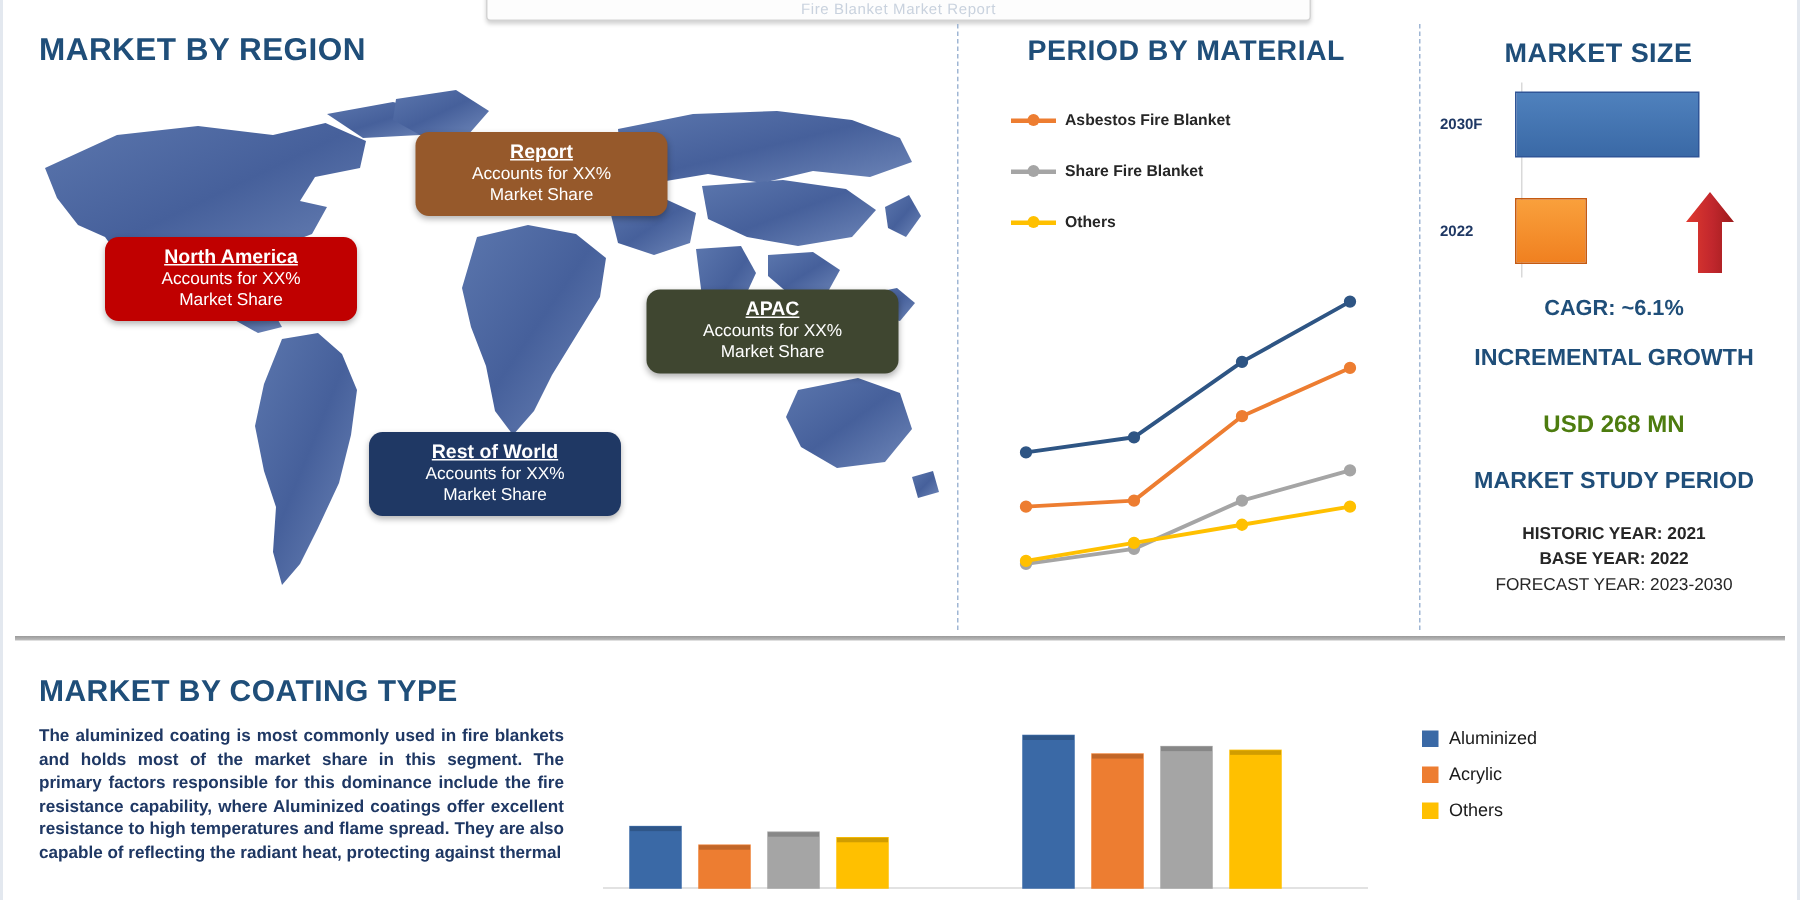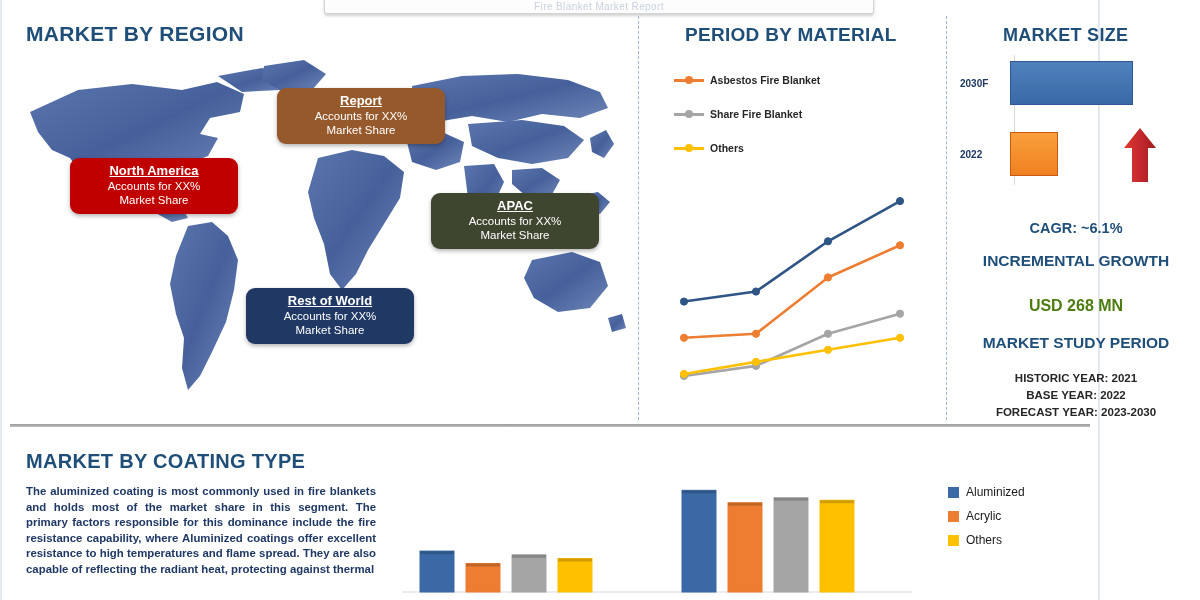--- a/index.html
+++ b/index.html
@@ -1,21 +1,21 @@
 <!DOCTYPE html>
 <html><head>
 <meta charset="utf-8">
 <style>
   html,body{margin:0;padding:0;}
   body{
     width:1200px;height:600px;overflow:hidden;background:#ffffff;
     font-family:"Liberation Sans", sans-serif;
     color:#1f3864;
   }
-  .page{position:relative;width:1100px;height:600px;background:#fff;
+  .page{position:relative;width:1200px;height:600px;background:#fff;
         border-left:2px solid #e3e8ef;border-right:2px solid #e3e8ef;box-sizing:border-box;}
 
   
   .topbar{position:absolute;left:322px;top:-14px;width:548px;height:26px;
           background:#fdfdfd;border:1px solid #d3d3d3;border-radius:3px;
           box-shadow:0 2px 3px rgba(0,0,0,.18);overflow:hidden;}
   .topbar-text{position:absolute;left:0;right:0;bottom:1px;text-align:center;
           font-size:10px;color:#c9d2de;letter-spacing:.4px;white-space:nowrap;}
 
   
@@ -71,28 +71,28 @@
                     font-size:10px;font-weight:bold;color:#1f3864;}
   .ms-bar{height:44px;box-sizing:border-box;}
   #ms-row-2030{top:4px;}
   #ms-row-2022{top:75px;}
   #bar-2030{width:123px;background:linear-gradient(#4f81bd,#3a69a6);
             border:1px solid #2f5597;}
   #bar-2022{width:48px;background:linear-gradient(#f9a03c,#f08020);
             border:1px solid #c55a11;}
   .arrow-up{position:absolute;left:163px;top:72px;width:34px;height:56px;}
 
-  .ms-text{position:absolute;left:950px;width:248px;text-align:center;white-space:nowrap;margin-top:22px;}
+  .ms-text{position:absolute;left:950px;width:248px;text-align:center;white-space:nowrap;}
   #cagr{top:198px;font-size:14.5px;font-weight:bold;color:#1f4e79;}
   #inc-growth-title{top:230px;font-size:15.5px;font-weight:bold;color:#1f4e79;}
   #inc-growth-val{top:275px;font-size:16px;font-weight:bold;color:#4d7c0f;}
   #study-title{top:312px;font-size:15.5px;font-weight:bold;color:#1f4e79;}
   #sy-1{top:350px;font-size:11.5px;font-weight:bold;color:#262626;}
   #sy-2{top:367px;font-size:11.5px;font-weight:bold;color:#262626;}
-  #sy-3{top:384px;font-size:11.5px;font-weight:bold;color:#262626;}
+  #sy-3{top:384px;font-size:11.5px;font-weight:normal;color:#262626;}
 
   
   .coat-text{position:absolute;left:24px;top:484px;width:350px;
              font-size:11.4px;line-height:15.6px;font-weight:bold;
              color:#1f3864;text-align:justify;}
 
   
   .barchart{position:absolute;left:400px;top:462px;width:510px;height:138px;}
   .barchart svg{display:block;width:100%;height:100%;}
 

